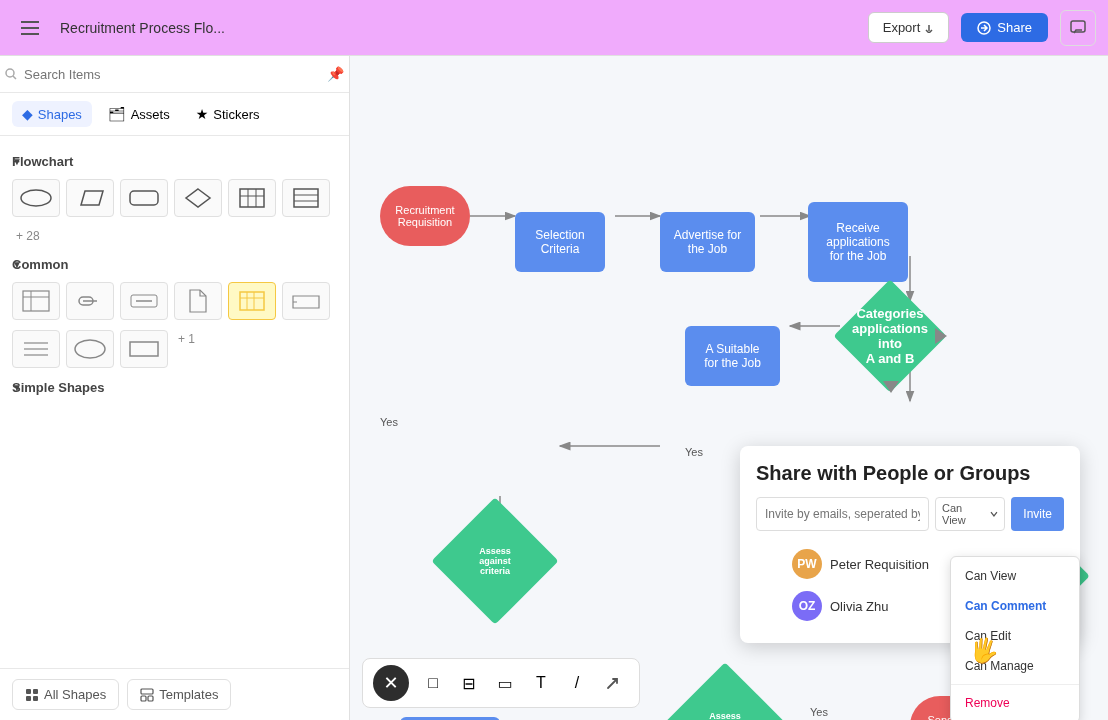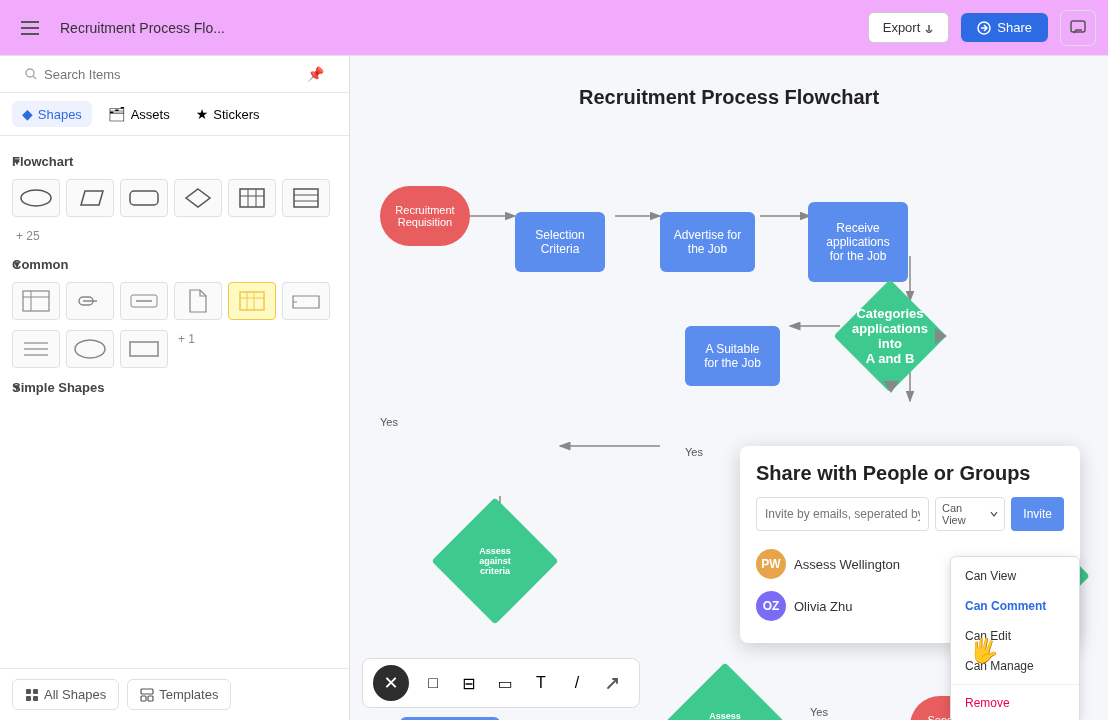--- a/index.html
+++ b/index.html
@@ -14,21 +14,21 @@
     .export-btn { display: flex; align-items: center; gap: 4px; padding: 7px 14px; border: 1px solid #ccc; border-radius: 6px; background: #fff; cursor: pointer; font-size: 13px; color: #333; }
     .export-btn svg { width: 10px; height: 10px; }
     .share-btn { display: flex; align-items: center; gap: 6px; padding: 7px 16px; background: #2d6be4; border-radius: 6px; cursor: pointer; font-size: 13px; color: #fff; border: none; }
     .comment-btn { width: 36px; height: 36px; display: flex; align-items: center; justify-content: center; border: 1px solid #ddd; border-radius: 6px; cursor: pointer; margin-left: auto; }
 
     
     .main-layout { display: flex; height: calc(720px - 56px); }
 
     
     .sidebar { width: 350px; background: #fff; border-right: 1px solid #e0e0e0; display: flex; flex-direction: column; overflow: hidden; }
-    .search-bar { display: flex; align-items: center; gap: 6px; padding: 10px 24px; border-bottom: 1px solid #e8e8e8; }
+    .search-bar { display: flex; align-items: center; gap: 6px; padding: 10px 4px; border-bottom: 1px solid #e8e8e8; }
     .search-bar input { border: none; outline: none; font-size: 13px; color: #999; flex: 1; background: transparent; }
     .pin-icon { color: #bbb; font-size: 14px; cursor: pointer; }
 
     .tab-row { display: flex; align-items: center; padding: 8px 12px; gap: 6px; border-bottom: 1px solid #e8e8e8; }
     .tab-btn { display: flex; align-items: center; gap: 5px; padding: 5px 10px; border-radius: 6px; font-size: 13px; cursor: pointer; border: none; background: transparent; }
     .tab-btn.active { background: #eef2ff; color: #2d6be4; }
     .tab-btn .tab-icon { font-size: 14px; }
 
     .shapes-content { flex: 1; overflow-y: auto; padding: 10px 12px; }
     .section-header { display: flex; align-items: center; gap: 6px; font-size: 13px; font-weight: 600; color: #444; margin: 8px 0 10px; cursor: pointer; }
@@ -59,21 +59,21 @@
     .toolbar-icon { width: 32px; height: 32px; display: flex; align-items: center; justify-content: center; cursor: pointer; border-radius: 4px; font-size: 16px; }
     .toolbar-close { width: 36px; height: 36px; background: #2d2d2d; border-radius: 50%; display: flex; align-items: center; justify-content: center; color: #fff; cursor: pointer; font-size: 18px; margin-right: 4px; }
 
     
     .share-modal { position: absolute; top: 390px; left: 390px; background: #fff; border-radius: 8px; box-shadow: 0 4px 20px rgba(0,0,0,0.18); width: 340px; z-index: 20; padding: 16px; }
     .share-modal-title { font-size: 20px; font-weight: 600; color: #222; margin-bottom: 12px; }
     .invite-row { display: flex; gap: 6px; margin-bottom: 12px; }
     .invite-input { flex: 1; border: 1px solid #ddd; border-radius: 4px; padding: 6px 8px; font-size: 12px; color: #999; outline: none; }
     .perm-dropdown { display: flex; align-items: center; gap: 2px; border: 1px solid #ddd; border-radius: 4px; padding: 4px 6px; font-size: 11px; color: #555; background: #fff; cursor: pointer; }
     .invite-submit { background: #5b8dee; color: #fff; border: none; border-radius: 4px; padding: 6px 12px; font-size: 12px; cursor: pointer; }
-    .user-row { display: flex; align-items: center; gap: 8px; padding: 6px 0; position: relative; }
+    .user-row { display: flex; align-items: center; gap: 8px; padding: 6px 0; position: relative; margin-left: 36px; }
     .avatar { width: 30px; height: 30px; border-radius: 50%; display: flex; align-items: center; justify-content: center; font-size: 12px; font-weight: 600; color: #fff; }
     .user-name { font-size: 13px; color: #333; flex: 1; }
     .user-role { font-size: 12px; color: #888; }
     .perm-badge { display: flex; align-items: center; gap: 3px; border: 1px solid #ddd; border-radius: 4px; padding: 3px 7px; font-size: 11px; color: #555; cursor: pointer; background: #fff; }
 
     
     .perm-menu { position: absolute; right: 0; top: 110px; background: #fff; border: 1px solid #ddd; border-radius: 6px; box-shadow: 0 3px 12px rgba(0,0,0,0.15); z-index: 30; min-width: 130px; padding: 4px 0; }
     .perm-menu-item { padding: 8px 14px; font-size: 12px; color: #333; cursor: pointer; }
     .perm-menu-item.active { font-weight: 600; color: #2d6be4; }
     .perm-menu-divider { border-top: 1px solid #eee; margin: 3px 0; }
@@ -178,21 +178,21 @@
           </svg>
         </div>
         <div class="shape-item">
           <svg width="28" height="22" viewBox="0 0 28 22">
             <rect x="2" y="2" width="24" height="18" fill="none" stroke="#555" stroke-width="1.5"></rect>
             <line x1="2" y1="8" x2="26" y2="8" stroke="#555" stroke-width="1"></line>
             <line x1="2" y1="14" x2="26" y2="14" stroke="#555" stroke-width="1"></line>
           </svg>
         </div>
       </div>
-      <div class="more-label">+ 25</div>
+      <div class="more-label">+ 28</div>
 
       <div class="section-header" style="margin-top:12px;">
         <span class="arrow">▼</span>
         <span>Common</span>
       </div>
       <div class="shape-grid">
         <div class="shape-item">
           <svg width="30" height="24" viewBox="0 0 30 24">
             <rect x="2" y="2" width="26" height="20" fill="none" stroke="#888" stroke-width="1.2"></rect>
             <line x1="2" y1="8" x2="28" y2="8" stroke="#888" stroke-width="1"></line>
@@ -275,21 +275,20 @@
             <rect x="1" y="8" width="5" height="5" rx="1" fill="none" stroke="#555" stroke-width="1.2"></rect>
             <rect x="8" y="8" width="5" height="5" rx="1" fill="none" stroke="#555" stroke-width="1.2"></rect>
           </svg>
         <span>Templates</span>
       </button>
     </div>
   </div>
 
   <div class="canvas">
 
-    <div class="fc-title">Recruitment Process Flowchart</div>
 
     <svg style="position:absolute;top:0;left:0;width:100%;height:100%;pointer-events:none;">
 
       <defs>
         <marker id="arrowhead" markerWidth="8" markerHeight="6" refX="7" refY="3" orient="auto">
           <polygon points="0 0, 8 3, 0 6" fill="#888"></polygon>
         </marker>
       </defs>
 
       <line x1="120" y1="160" x2="165" y2="160" stroke="#888" stroke-width="1.5" marker-end="url(#arrowhead)"></line>
@@ -393,21 +392,21 @@
           <span>Can View</span>
           <svg width="8" height="6" viewBox="0 0 8 6">
               <path d="M1 1l3 4 3-4" stroke="#555" stroke-width="1.2" fill="none"></path>
             </svg>
         </div>
         <button class="invite-submit">Invite</button>
       </div>
 
       <div class="user-row">
         <div class="avatar" style="background:#e8a44a;">PW</div>
-        <div class="user-name">Assess Wellington</div>
+        <div class="user-name">Peter Requisition</div>
         <div class="user-role">Owner</div>
       </div>
 
       <div class="user-row">
         <div class="avatar" style="background:#7b6cf6;">OZ</div>
         <div class="user-name">Olivia Zhu</div>
         <div class="perm-badge">
           <span>Can Comment</span>
           <svg width="8" height="6" viewBox="0 0 8 6">
               <path d="M1 1l3 4 3-4" stroke="#555" stroke-width="1.2" fill="none"></path>

